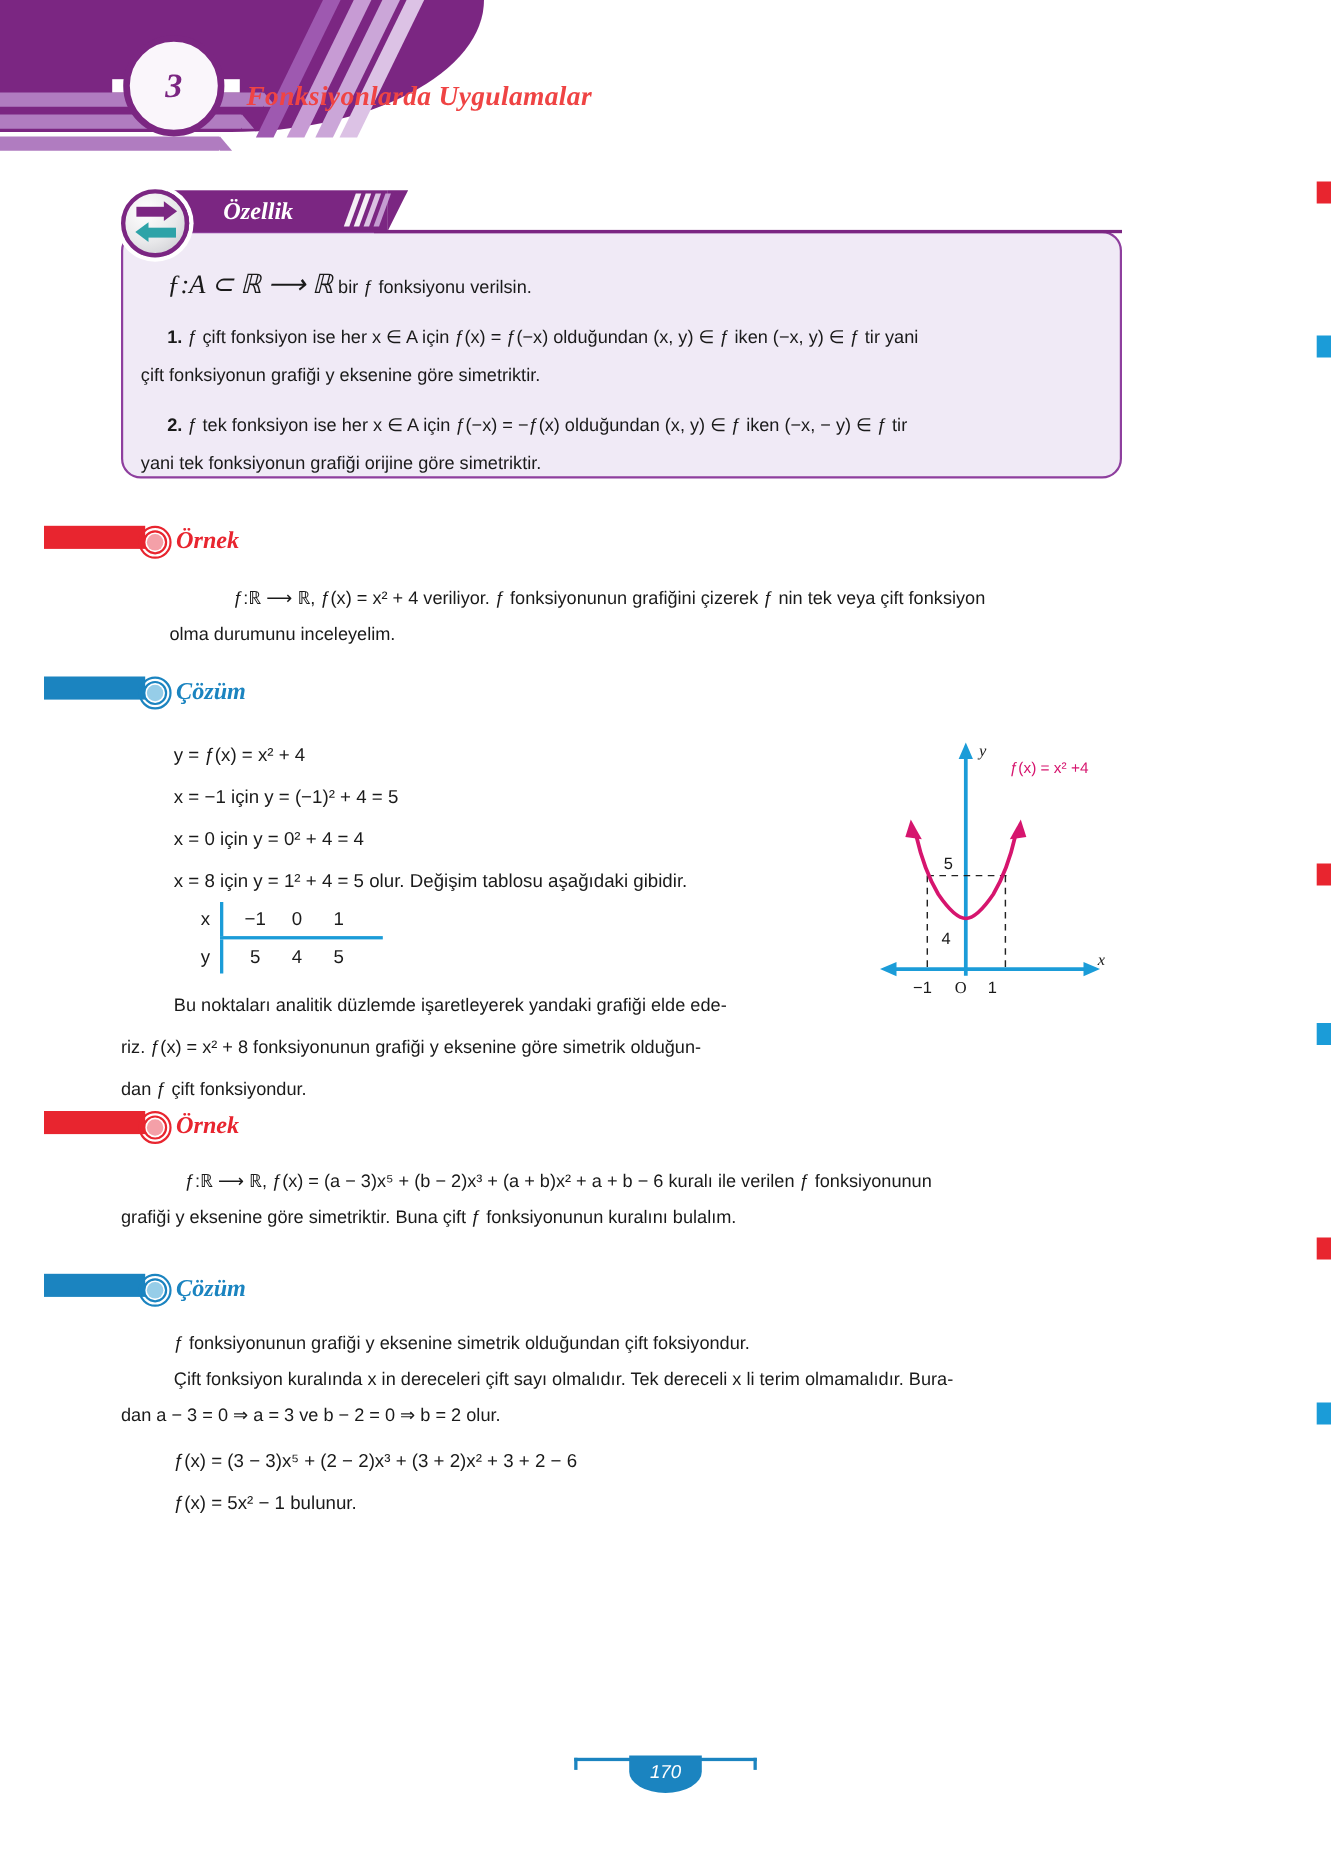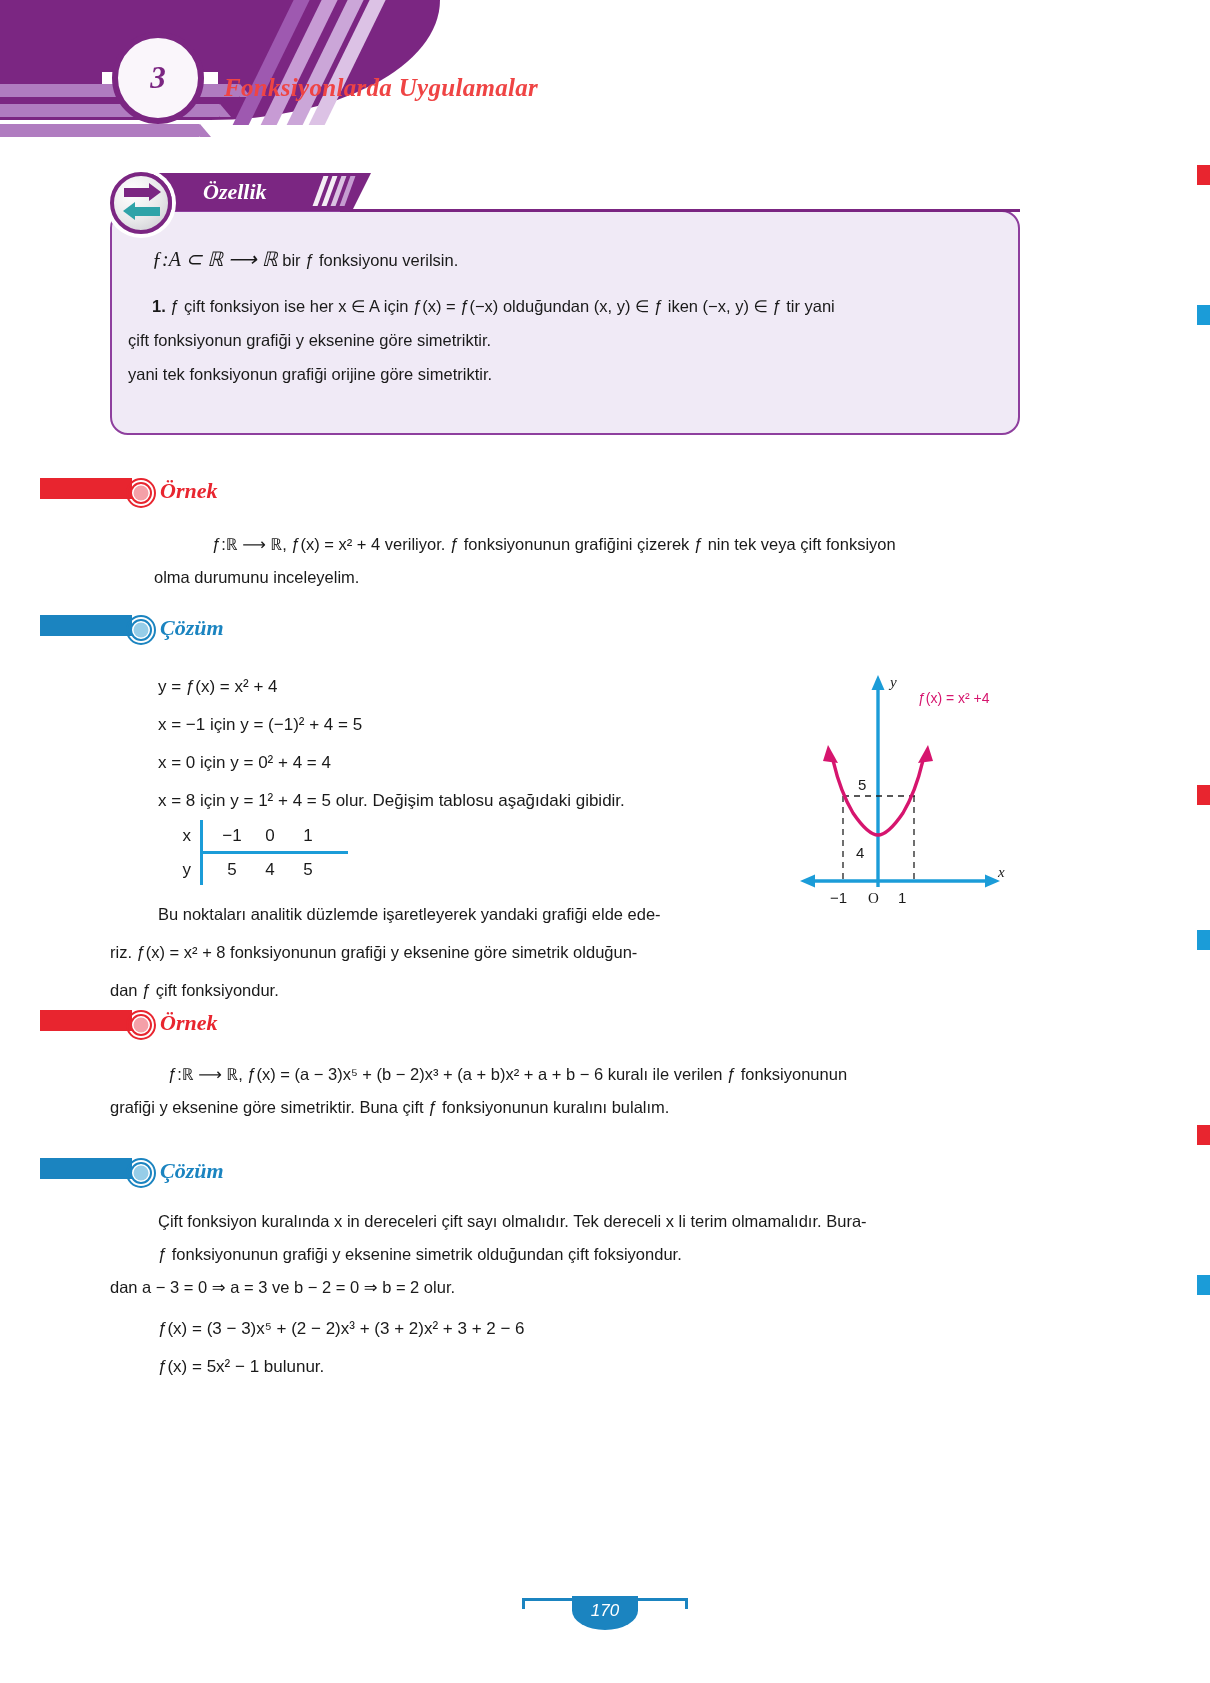--- a/index.html
+++ b/index.html
@@ -112,21 +112,21 @@
     border: 2px solid #8E3F9E;
     border-radius: 18px;
   }
   .ozellik-body {
     position: absolute; top: 242px; left: 128px; width: 878px;
     font-size: 16.5px; line-height: 34px; color: #1a1a1a;
   }
   .ozellik-body p { margin-bottom: 12px; }
   .ozellik-body .ind { display:inline-block; width: 24px; }
   .num { font-weight: bold; }
-  .fit { font-family: "Liberation Serif", serif; font-style: italic; font-size: 20px; text-align: center; }
+  .fit { font-family: "Liberation Serif", serif; font-style: italic; font-size: 24px; text-align: center; }
 
   
   .badge { position: absolute; display: flex; align-items: flex-start; }
   .badge-bar { width: 92px; height: 21px; }
   .badge-rings {
     position: relative; width: 30px; height: 30px; margin-left: -6px;
   }
   .badge-rings .r {
     position:absolute; border-radius:50%; top:50%; left:50%; transform:translate(-50%,-50%);
   }
@@ -223,20 +223,24 @@
       <span class="ind"></span><span class="fit">ƒ:A ⊂ ℝ ⟶ ℝ</span>
       <span>bir ƒ fonksiyonu verilsin.</span>
     </p>
     <p>
       <span class="ind"></span><span class="num">1.</span>
       <span>ƒ çift fonksiyon ise her x ∈ A için ƒ(x) = ƒ(−x) olduğundan (x, y) ∈ ƒ iken (−x, y) ∈ ƒ tir yani</span>
     </p>
     <p style="margin-top:-12px">
       <span>çift fonksiyonun grafiği y eksenine göre simetriktir.</span>
     </p>
+    <p>
+      <span class="ind"></span><span class="num">2.</span>
+      <span>ƒ tek fonksiyon ise her x ∈ A için ƒ(−x) = −ƒ(x) olduğundan (x, y) ∈ ƒ iken (−x, − y) ∈ ƒ tir</span>
+    </p>
     <p style="margin-top:-12px">
       <span>yani tek fonksiyonun grafiği orijine göre simetriktir.</span>
     </p>
   </div>
 
   <div class="badge red" style="top:478px; left:40px;">
     <div class="badge-bar"></div>
     <div class="badge-rings">
       <div class="r r1"></div>
         <div class="r r2"></div>
@@ -343,22 +347,22 @@
     <div class="badge-bar"></div>
     <div class="badge-rings">
       <div class="r r1"></div>
         <div class="r r2"></div>
         <div class="r r3"></div>
     </div>
     <div class="badge-text">Çözüm</div>
   </div>
 
   <div class="para" style="top:1205px; left:110px; width:905px;">
+    <div style="text-indent:48px;">ƒ fonksiyonunun grafiği y eksenine simetrik olduğundan çift foksiyondur.</div>
     <div style="text-indent:48px;">Çift fonksiyon kuralında x in dereceleri çift sayı olmalıdır. Tek dereceli x li terim olmamalıdır. Bura-</div>
-    <div style="text-indent:48px;">ƒ fonksiyonunun grafiği y eksenine simetrik olduğundan çift foksiyondur.</div>
     <div>dan a − 3 = 0 ⇒ a = 3 ve b − 2 = 0 ⇒ b = 2 olur.</div>
   </div>
 
   <div class="para eqline" style="top:1310px; left:158px; width:700px;">
     <div>ƒ(x) = (3 − 3)x⁵ + (2 − 2)x³ + (3 + 2)x² + 3 + 2 − 6</div>
     <div>ƒ(x) = 5x² − 1 bulunur.</div>
   </div>
 
   <div class="sidemark" style="top:165px;  background:#E8252F;"></div>
   <div class="sidemark" style="top:305px;  background:#1B9CD8;"></div>

